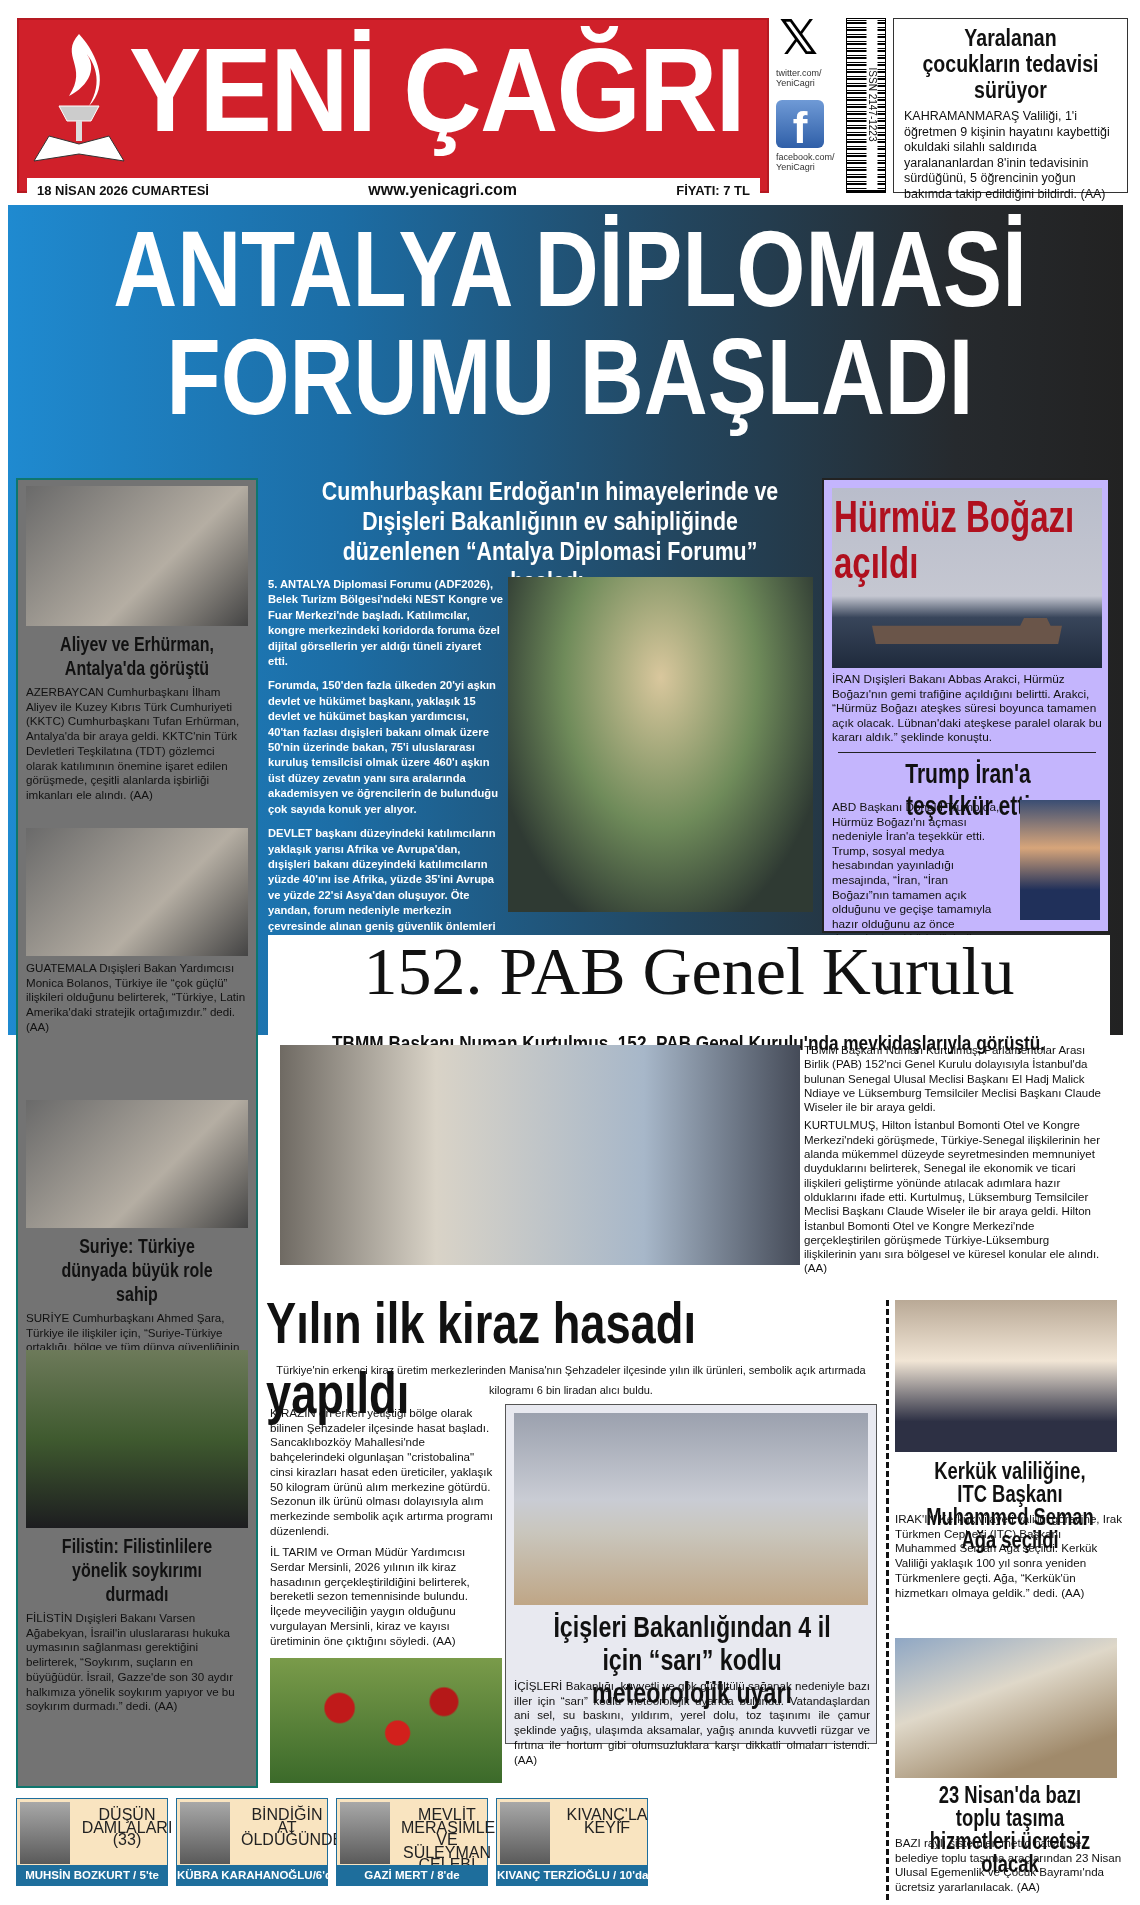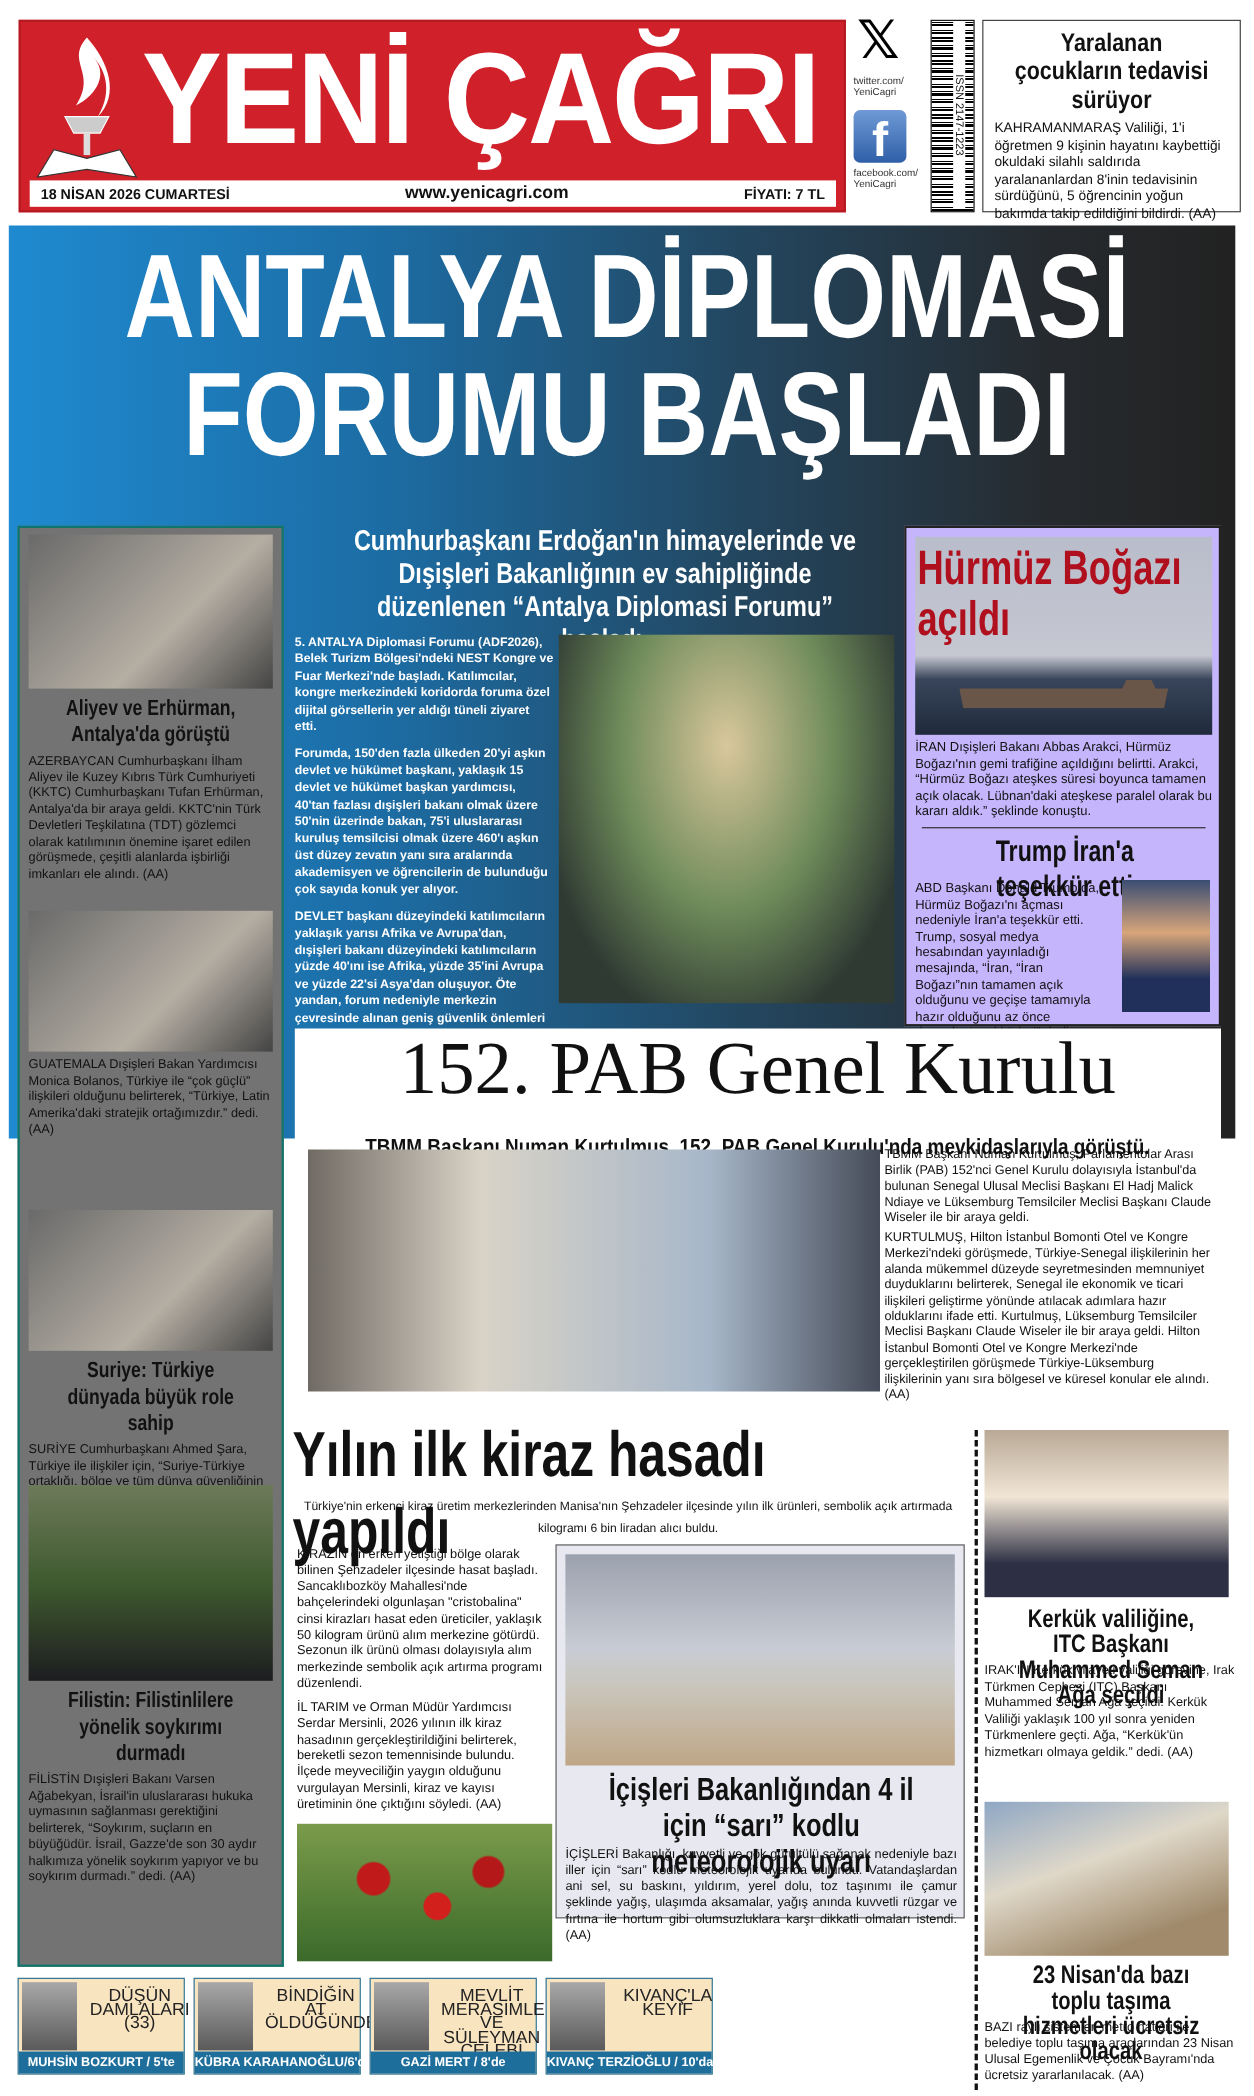--- a/index.html
+++ b/index.html
@@ -1,21 +1,21 @@
 <!DOCTYPE html>
 <html><head>
 <meta charset="utf-8">
 <style>
 *{box-sizing:border-box;margin:0;padding:0}
 body{width:1140px;height:1905px;background:#fff;font-family:"Liberation Sans",sans-serif;color:#111;position:relative;overflow:hidden}
 .abs{position:absolute}
 
 .mast{left:17px;top:18px;width:752px;height:175px;background:#d0202a;border:2px solid #b51a22}
 .mast-title{left:110px;top:10px;color:#fff;font-weight:bold;font-size:118px;letter-spacing:-2px;line-height:120px;transform:scaleX(0.92);transform-origin:left top;white-space:nowrap;font-family:"Liberation Sans",sans-serif}
-.mast-bar{left:8px;top:144px;width:733px;height:24px;background:#fff;display:flex;align-items:center;justify-content:space-between;padding:12px 10px;font-size:13px;font-weight:bold}
+.mast-bar{left:8px;top:158px;width:733px;height:24px;background:#fff;display:flex;align-items:center;justify-content:space-between;padding:12px 10px;font-size:13px;font-weight:bold}
 .mast-bar .url{font-size:16px}
 .torch{left:10px;top:6px;width:100px;height:140px}
 
 .social{left:776px;top:15px;width:60px;height:180px;font-size:9px;color:#333;line-height:10px}
 .xlogo{width:45px;height:45px;font-size:48px;line-height:45px;font-weight:bold;color:#000;text-align:center;font-family:"DejaVu Sans",sans-serif}
 .fb{width:48px;height:48px;background:linear-gradient(#6f9ad6,#2f5fa8);border-radius:6px;color:#fff;font-size:44px;font-weight:bold;text-align:center;line-height:56px;margin-top:12px;font-family:"Liberation Sans",sans-serif}
 .barcode{left:846px;top:18px;width:40px;height:175px;border:1px solid #000;background:repeating-linear-gradient(0deg,#000 0 2px,#fff 2px 3px,#000 3px 4px,#fff 4px 7px)}
 .sidebox{left:893px;top:18px;width:235px;height:175px;border:1px solid #333;padding:6px 10px}
 .sidebox h2{font-size:23px;line-height:26px;text-align:center;transform:scaleX(.85);font-weight:bold}
 .sidebox p{font-size:12.5px;line-height:15.5px;margin-top:6px}

